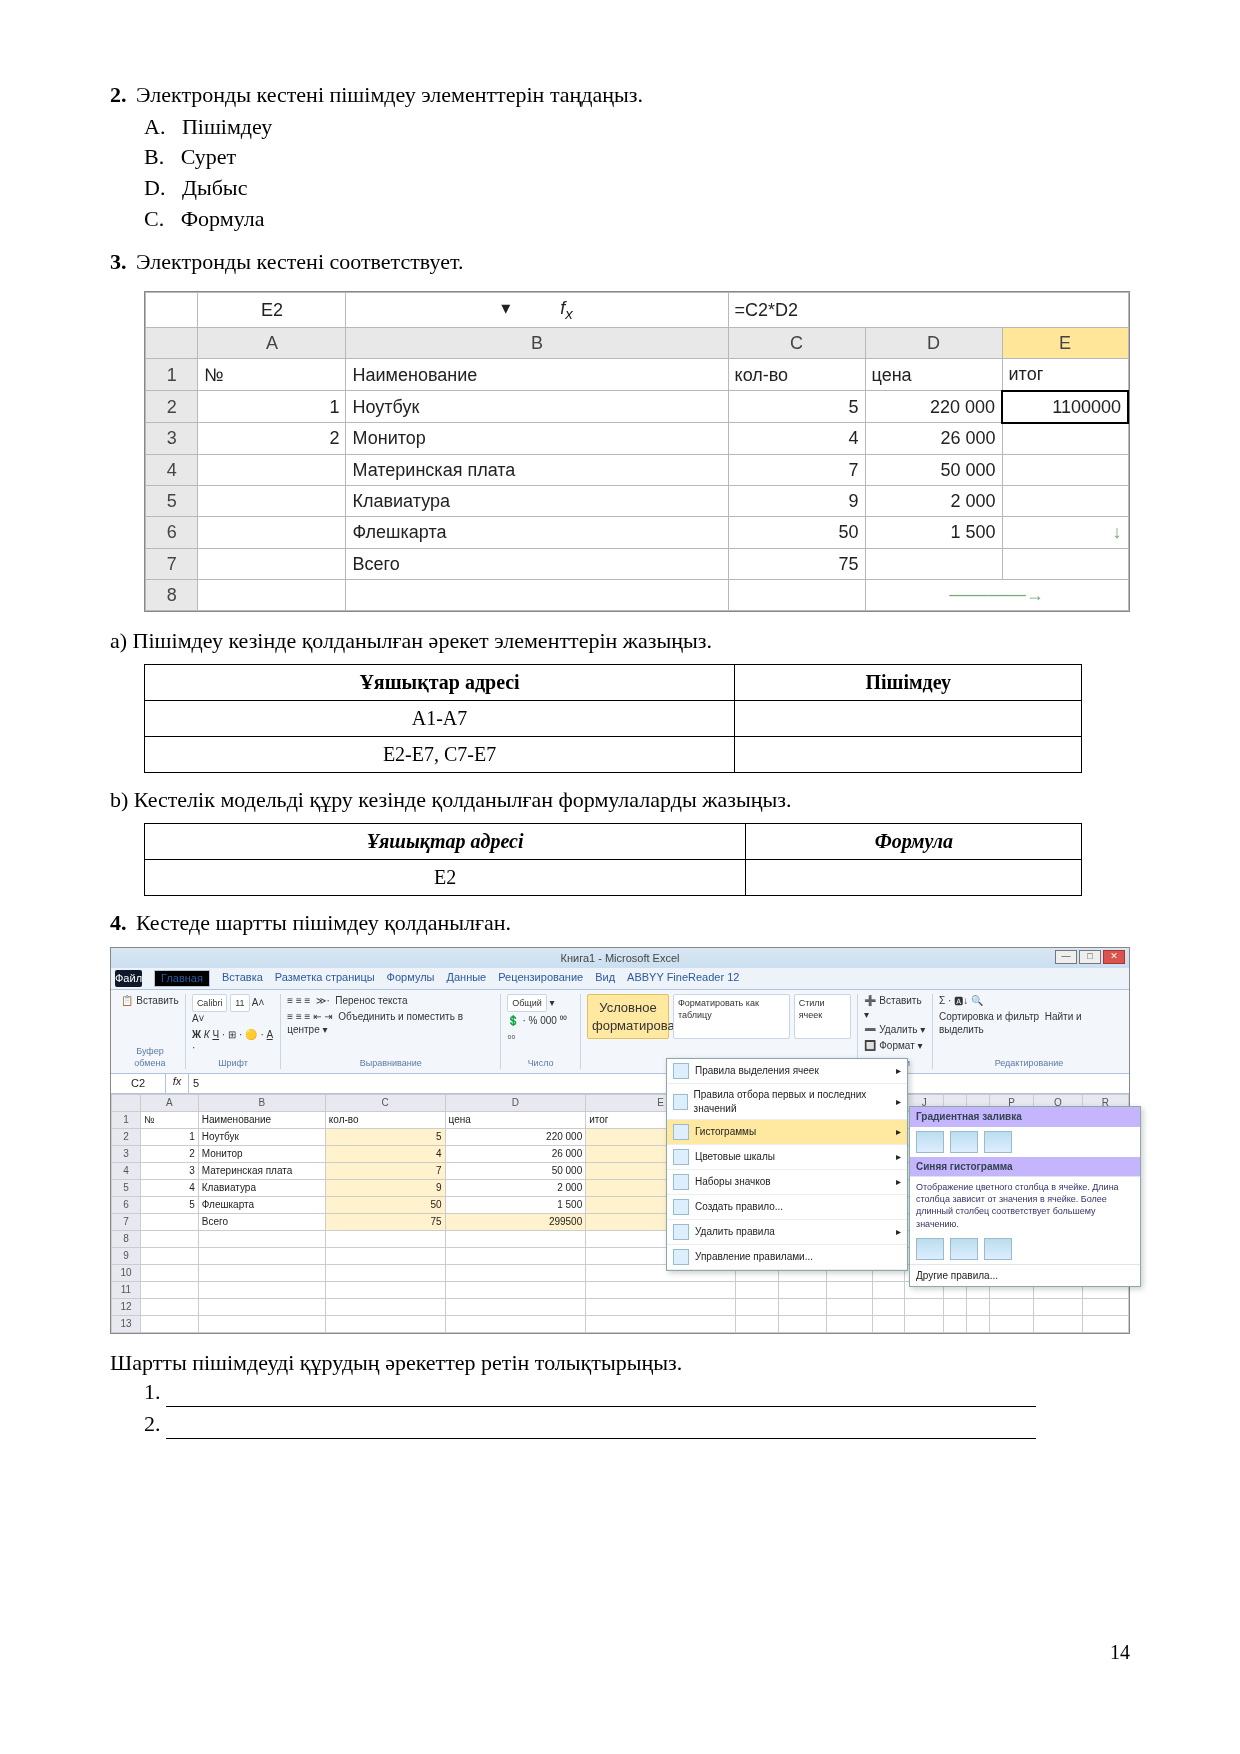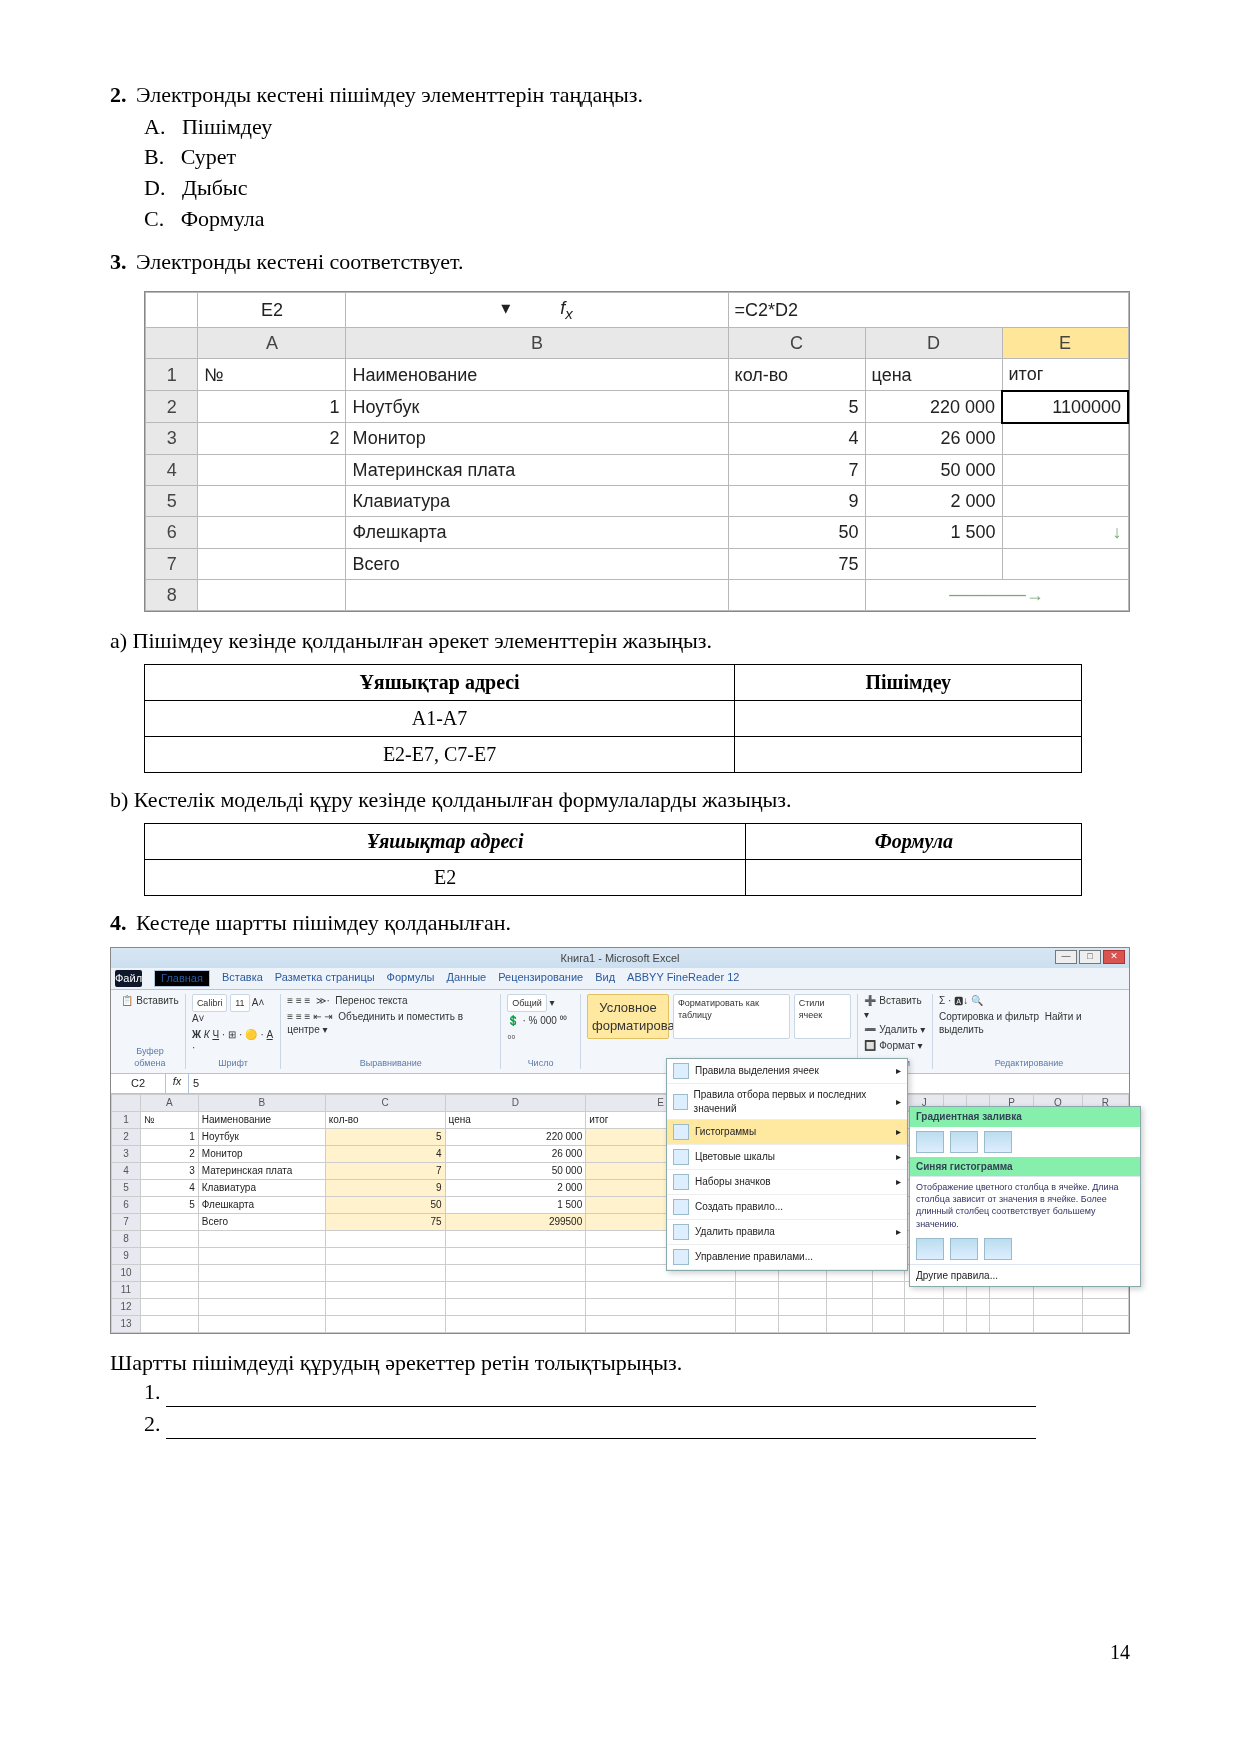--- a/index.html
+++ b/index.html
@@ -93,21 +93,21 @@
   .excel .grid table { border-collapse:collapse; width:100%; }
   .excel .grid td, .excel .grid th { border:1px solid #ccc; padding:1px 3px; height:14px; font-size:10px; }
   .excel .grid th { background:#e8e8f0; font-weight:normal; color:#555; }
   .excel .grid .rh { background:#e8e8f0; width:22px; text-align:center; color:#555;}
   .excel .grid .r { text-align:right; }
   .excel .grid .selcol { background:#fff2cc; }
   .excel .menu { position:absolute; left:555px; top:110px; width:240px; background:#fff; border:1px solid #8aa; box-shadow:2px 2px 6px rgba(0,0,0,.2); font-size:10px; }
   .excel .menu .mi { padding:4px 6px; border-bottom:1px solid #eee; display:flex; align-items:center; gap:6px;}
   .excel .menu .mi .ico { width:14px; height:14px; border:1px solid #9bc; background:#def; }
   .excel .submenu { position:absolute; left:798px; top:158px; width:230px; background:#fff; border:1px solid #8aa; box-shadow:2px 2px 6px rgba(0,0,0,.2); font-size:10px;}
-  .excel .submenu .hd { background:#86efac; padding:3px 6px; font-weight:bold; color:#345; }
+  .excel .submenu .hd { background:#c4b5fd; padding:3px 6px; font-weight:bold; color:#345; }
   .excel .submenu .sw { display:flex; gap:6px; padding:4px 6px; }
   .excel .submenu .sw span { width:26px; height:20px; border:1px solid #9bc; display:inline-block; background:linear-gradient(#bde,#def);}
   .excel .submenu .desc { padding:4px 6px; font-size:9px; color:#336; border-top:1px solid #dde6f0;}
 
   .blank-line {
     border-bottom: 1px solid #000;
     display: inline-block;
     width: 870px;
     vertical-align: bottom;
   }

